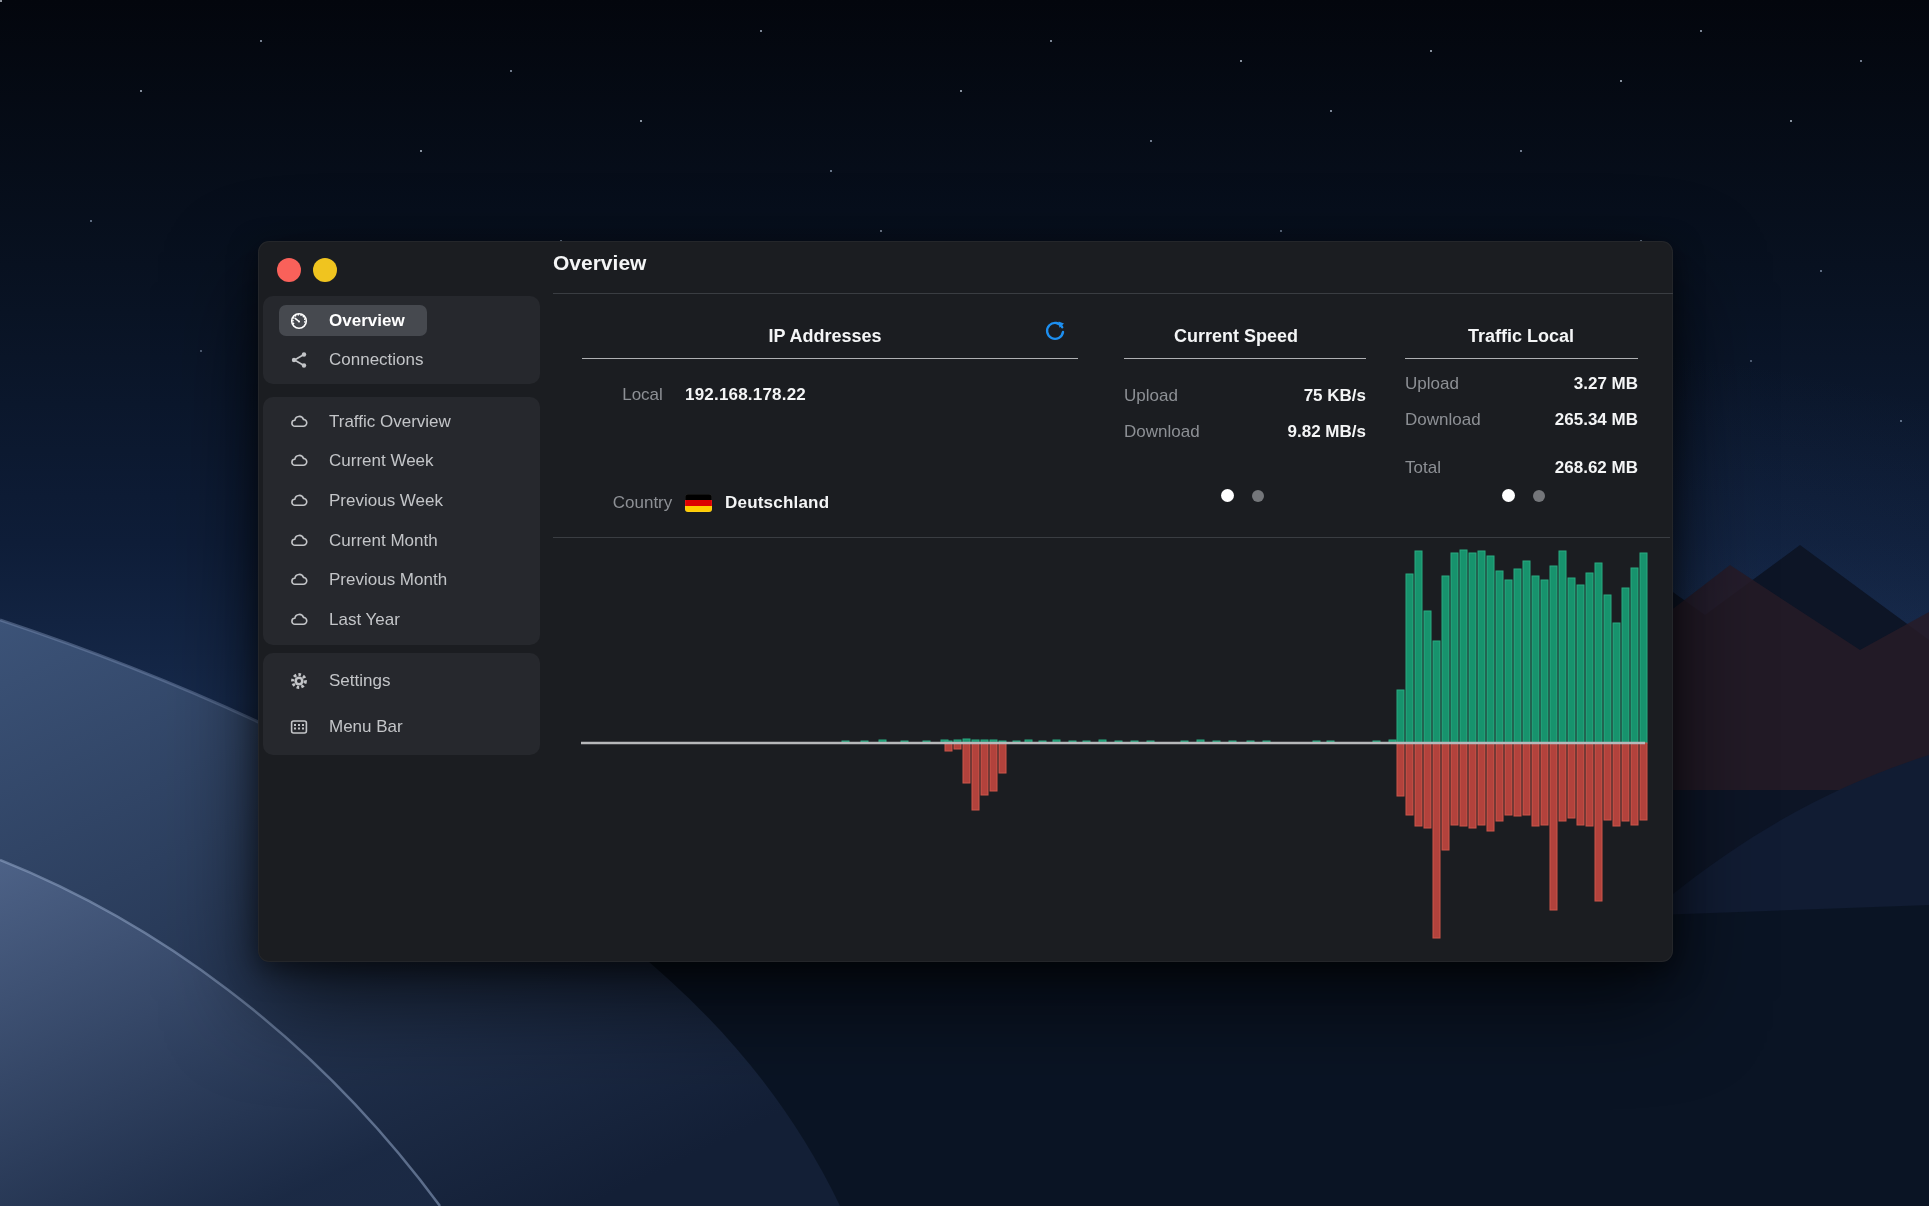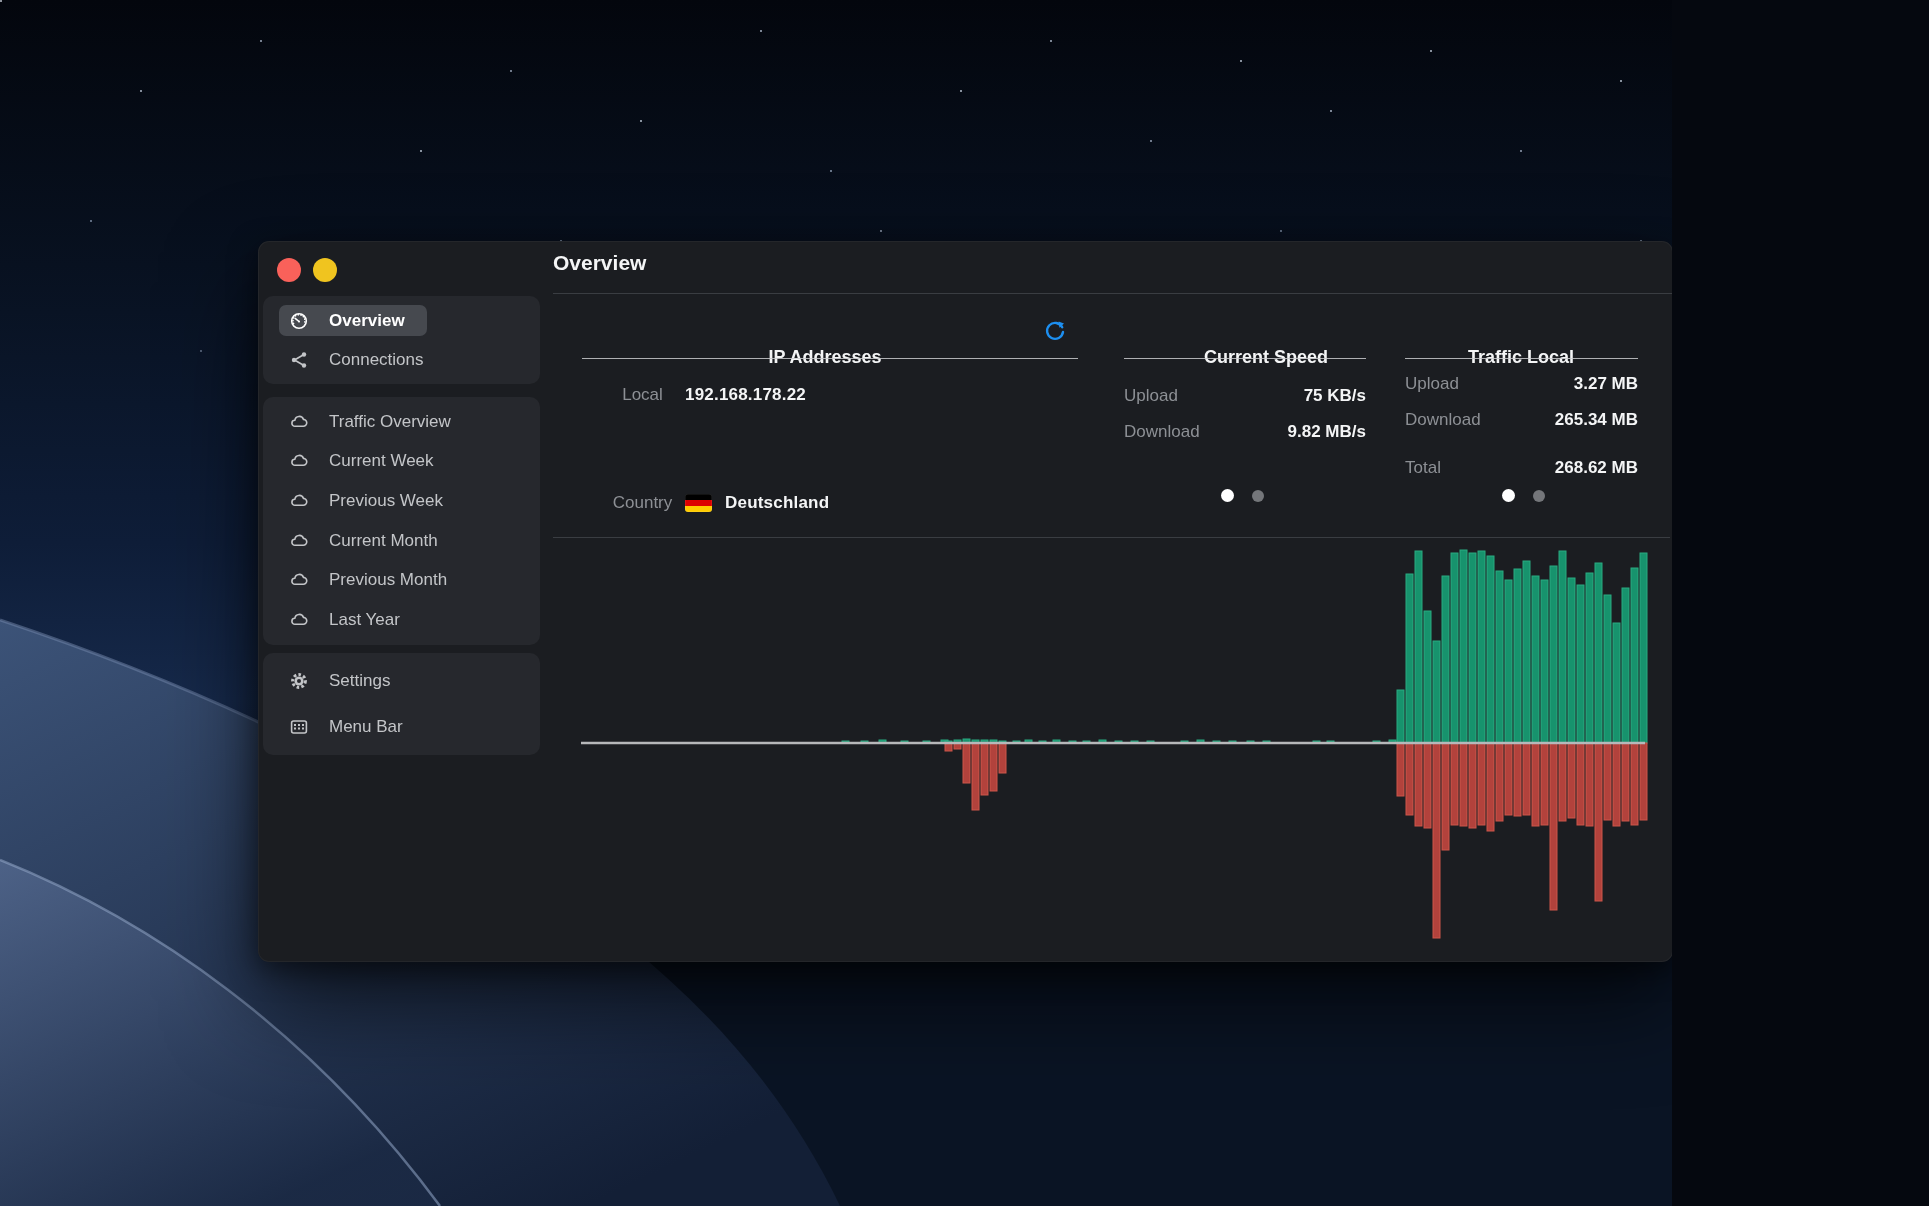--- a/index.html
+++ b/index.html
@@ -1,16 +1,16 @@
 <!DOCTYPE html>
 <html><head>
 <meta charset="utf-8">
 <style>
   html,body{margin:0;padding:0;background:#05080f;}
-  .canvas{position:relative;width:1672px;height:1206px;overflow:hidden;
+  .canvas{position:relative;width:1929px;height:1206px;overflow:hidden;
           font-family:"Liberation Sans","DejaVu Sans",sans-serif;}
 
   
   .wallpaper{position:absolute;inset:0;
     background:
       radial-gradient(ellipse 1500px 600px at 72% 60%, rgba(80,120,185,.16), transparent 65%),
       linear-gradient(180deg,#03060d 0%,#081120 22%,#0e1d38 45%,#16294a 58%,#10203c 70%,#0a1426 100%);}
   .stars{position:absolute;inset:0;}
   .stars::before{content:"";position:absolute;width:2px;height:2px;border-radius:50%;background:#dfe7f2;opacity:.85;
     box-shadow:140px 90px #cdd8e8,260px 40px #b9c6da,420px 150px #d5e0ef,510px 70px #aebbd0,
@@ -43,22 +43,22 @@
   .panel.g3{top:412px;height:102px;}
   .side-item{display:flex;align-items:center;height:31px;margin-left:16px;margin-right:10px;
              padding:0 22px 0 10px;border-radius:7px;align-self:flex-start;color:#c3c5c8;}
   .side-item .icon{width:20px;height:20px;display:inline-block;flex:0 0 20px;}
   .side-item .lbl{margin-left:20px;font-size:17px;white-space:nowrap;}
   .side-item.selected{background:#46494f;color:#ffffff;}
   .side-item.selected .lbl{font-weight:700;}
   svg.si{stroke:currentColor;fill:none;stroke-width:1.6;stroke-linecap:round;stroke-linejoin:round;}
 
   
-  .sec-title{position:absolute;top:85px;width:300px;text-align:center;font-size:18px;font-weight:700;color:#f4f5f6;margin-top:21px;}
-  .sec-title.ip{left:417px;} .sec-title.cs{left:858px;} .sec-title.tt{left:1113px;}
+  .sec-title{position:absolute;top:85px;width:300px;text-align:center;font-size:18px;font-weight:700;color:#f4f5f6;}
+  .sec-title.ip{left:417px;} .sec-title.cs{left:828px;} .sec-title.tt{left:1113px;}
   .sec-underline{position:absolute;top:117px;height:1px;background:#c9cacc;opacity:.85;}
   .ul-ip{left:324px;width:496px;} .ul-cs{left:866px;width:242px;} .ul-tt{left:1147px;width:233px;}
   .refresh-btn{position:absolute;left:785px;top:79px;width:24px;height:24px;cursor:pointer;}
 
   .ip-row{position:absolute;left:342px;width:520px;height:24px;display:flex;align-items:center;font-size:17px;text-align:center;}
   .ip-label{width:85px;color:#8d9095;}
   .ip-value{color:#f4f5f6;font-weight:700;letter-spacing:.2px;}
   .flag{width:27px;height:18px;border-radius:3px;overflow:hidden;display:inline-block;margin-right:13px;
         background:linear-gradient(180deg,#000 0 33.4%,#dd0000 33.4% 66.7%,#ffcc00 66.7% 100%);
         box-shadow:inset 0 0 0 .5px rgba(255,255,255,.15);}

